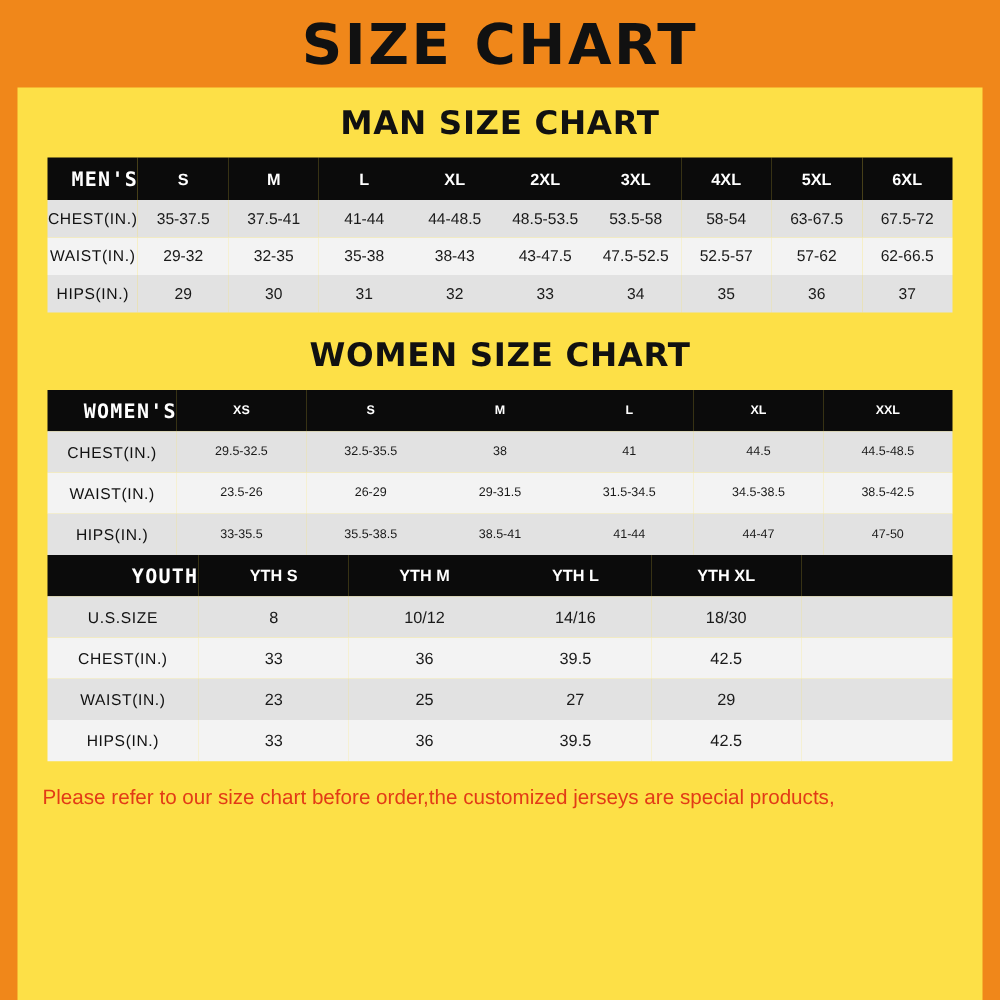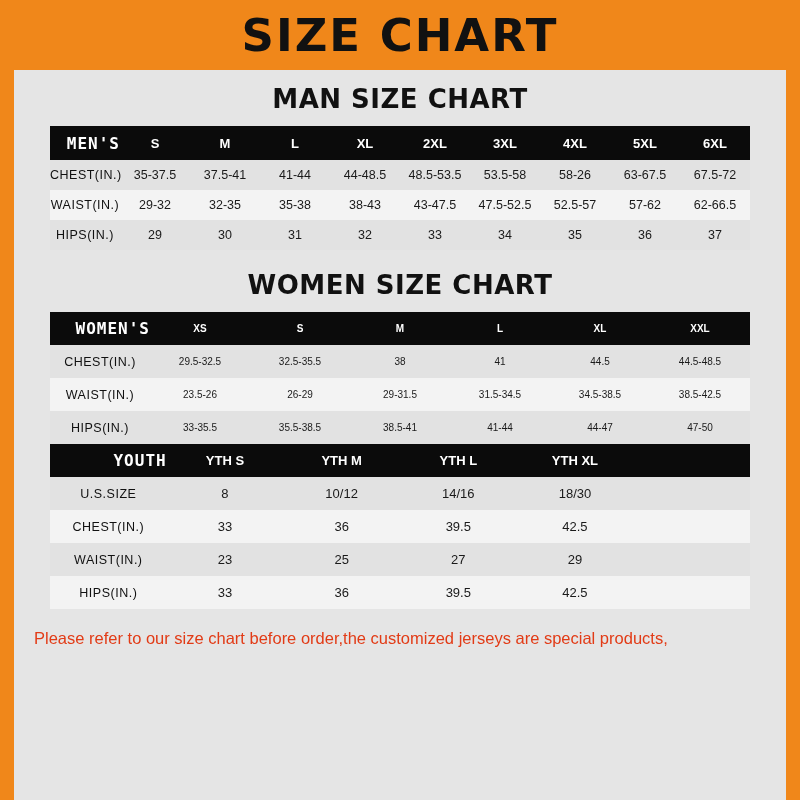--- a/index.html
+++ b/index.html
@@ -10,21 +10,21 @@
     width: 800px;
     height: 800px;
     background: #ffffff;
     font-family: "Liberation Sans", sans-serif;
     overflow: hidden;
   }
   .page {
     position: relative;
     width: 800px;
     height: 800px;
-    background: #e5e5e5;
+    background: #fde047;
     box-sizing: border-box;
     border-left: 14px solid #f0871a;
     border-right: 14px solid #f0871a;
   }
   .banner {
     background: #f0871a;
     height: 70px;
     display: flex;
     align-items: center;
     justify-content: center;
@@ -32,21 +32,21 @@
   }
   .banner-title {
     font-family: "DejaVu Sans", sans-serif;
     font-weight: bold;
     font-size: 45px;
     letter-spacing: 2px;
     color: #111111;
     line-height: 1;
   }
   .section {
-    padding: 0 36px;
+    padding: 0 24px;
   }
   .section-title {
     text-align: center;
     font-family: "DejaVu Sans", sans-serif;
     font-weight: bold;
     font-size: 26px;
     color: #111111;
     letter-spacing: 0.5px;
   }
   .t-man-title { margin: 14px 0 12px; }
@@ -139,21 +139,21 @@
       </thead>
       <tbody>
         <tr class="odd">
           <td class="rowlabel">CHEST(IN.)</td>
           <td>35-37.5</td>
           <td>37.5-41</td>
           <td>41-44</td>
           <td>44-48.5</td>
           <td>48.5-53.5</td>
           <td>53.5-58</td>
-          <td>58-26</td>
+          <td>58-54</td>
           <td>63-67.5</td>
           <td>67.5-72</td>
         </tr>
         <tr class="even">
           <td class="rowlabel">WAIST(IN.)</td>
           <td>29-32</td>
           <td>32-35</td>
           <td>35-38</td>
           <td>38-43</td>
           <td>43-47.5</td>

